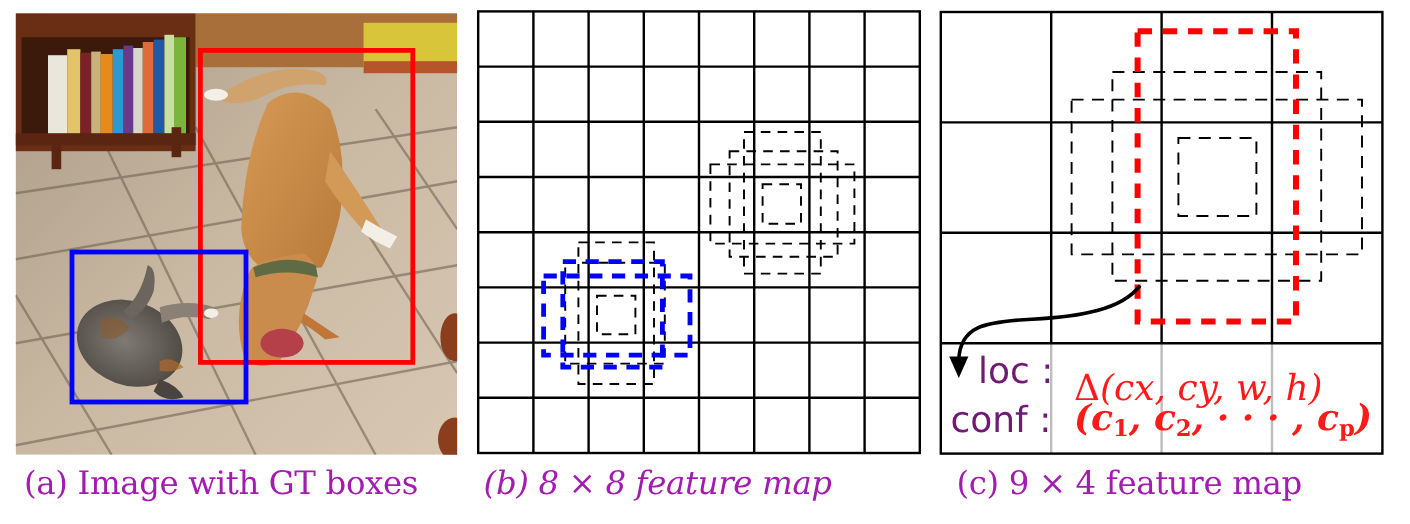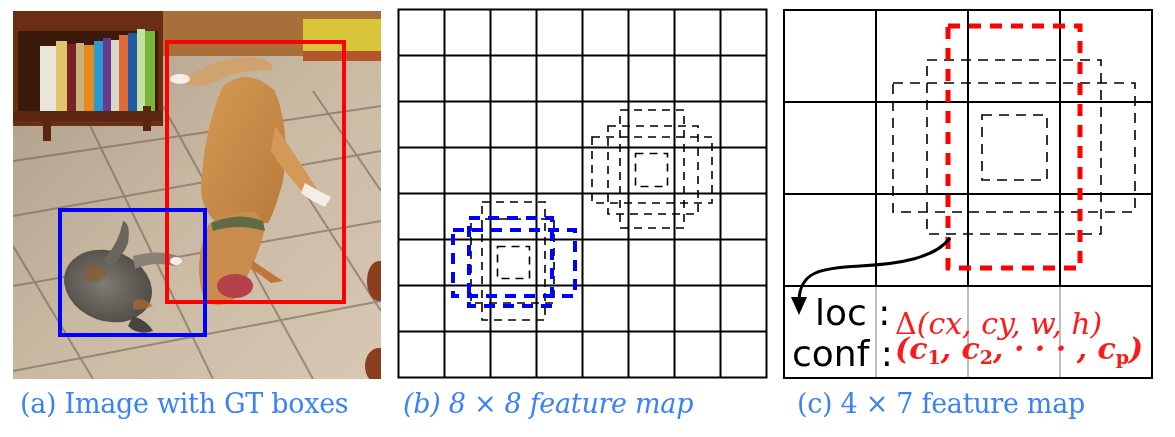--- a/index.html
+++ b/index.html
@@ -1,20 +1,20 @@
 <!DOCTYPE html>
 <html><head>
 <meta charset="utf-8">
 <style>
   html, body { margin: 0; padding: 0; background: #ffffff; }
   body { width: 1175px; height: 437px; position: relative; overflow: hidden; font-family: "DejaVu Serif", serif; }
   .abs { position: absolute; }
   svg { position: absolute; left: 0; top: 0; overflow: visible; }
-  .caption { position: absolute; top: 388px; font-family: "DejaVu Serif", serif; font-size: 27px; color: #3b82f6; white-space: nowrap; letter-spacing: -0.3px; }
-  .loc-label, .conf-label { position: absolute; font-family: "DejaVu Sans", sans-serif; font-size: 36px; color: #000000; white-space: nowrap; }
+  .caption { position: absolute; top: 388px; font-family: "DejaVu Serif", serif; font-size: 27px; color: #a21caf; white-space: nowrap; letter-spacing: -0.3px; }
+  .loc-label, .conf-label { position: absolute; font-family: "DejaVu Sans", sans-serif; font-size: 30px; color: #701a75; white-space: nowrap; }
   .math { position: absolute; font-family: "DejaVu Serif", serif; font-style: italic; font-size: 30px; color: #ff1a1a; white-space: nowrap; }
   .math .up { font-style: normal; }
   .math sub { font-size: 19px; font-style: normal; vertical-align: -5px; }
 </style>
 </head>
 <body>
 
 <div class="abs" style="left:13px; top:11px; width:368px; height:368px; overflow:hidden;">
   <svg width="368" height="368" viewBox="0 0 368 368">
     <defs>
@@ -169,13 +169,13 @@
 </svg>
 
 <div class="loc-label" style="left:815px; top:292px;">loc :</div>
 <div class="math" style="left:895px; top:306px;">
   <span class="up">Δ</span><span>(cx, cy, w, h)</span>
 </div>
 <div class="conf-label" style="left:792px; top:333px;">conf :</div>
 <div class="math" style="left:895px; top:331px;font-weight:bold;">
   <span>(c</span><sub>1</sub><span>, c</span><sub>2</sub><span>, · · · , c</span><sub>p</sub><span>)</span>
 </div>
-<div class="caption" style="left:797px;">(c) 4 × 7 feature map</div>
+<div class="caption" style="left:797px;">(c) 9 × 4 feature map</div>
 
 </body></html>

